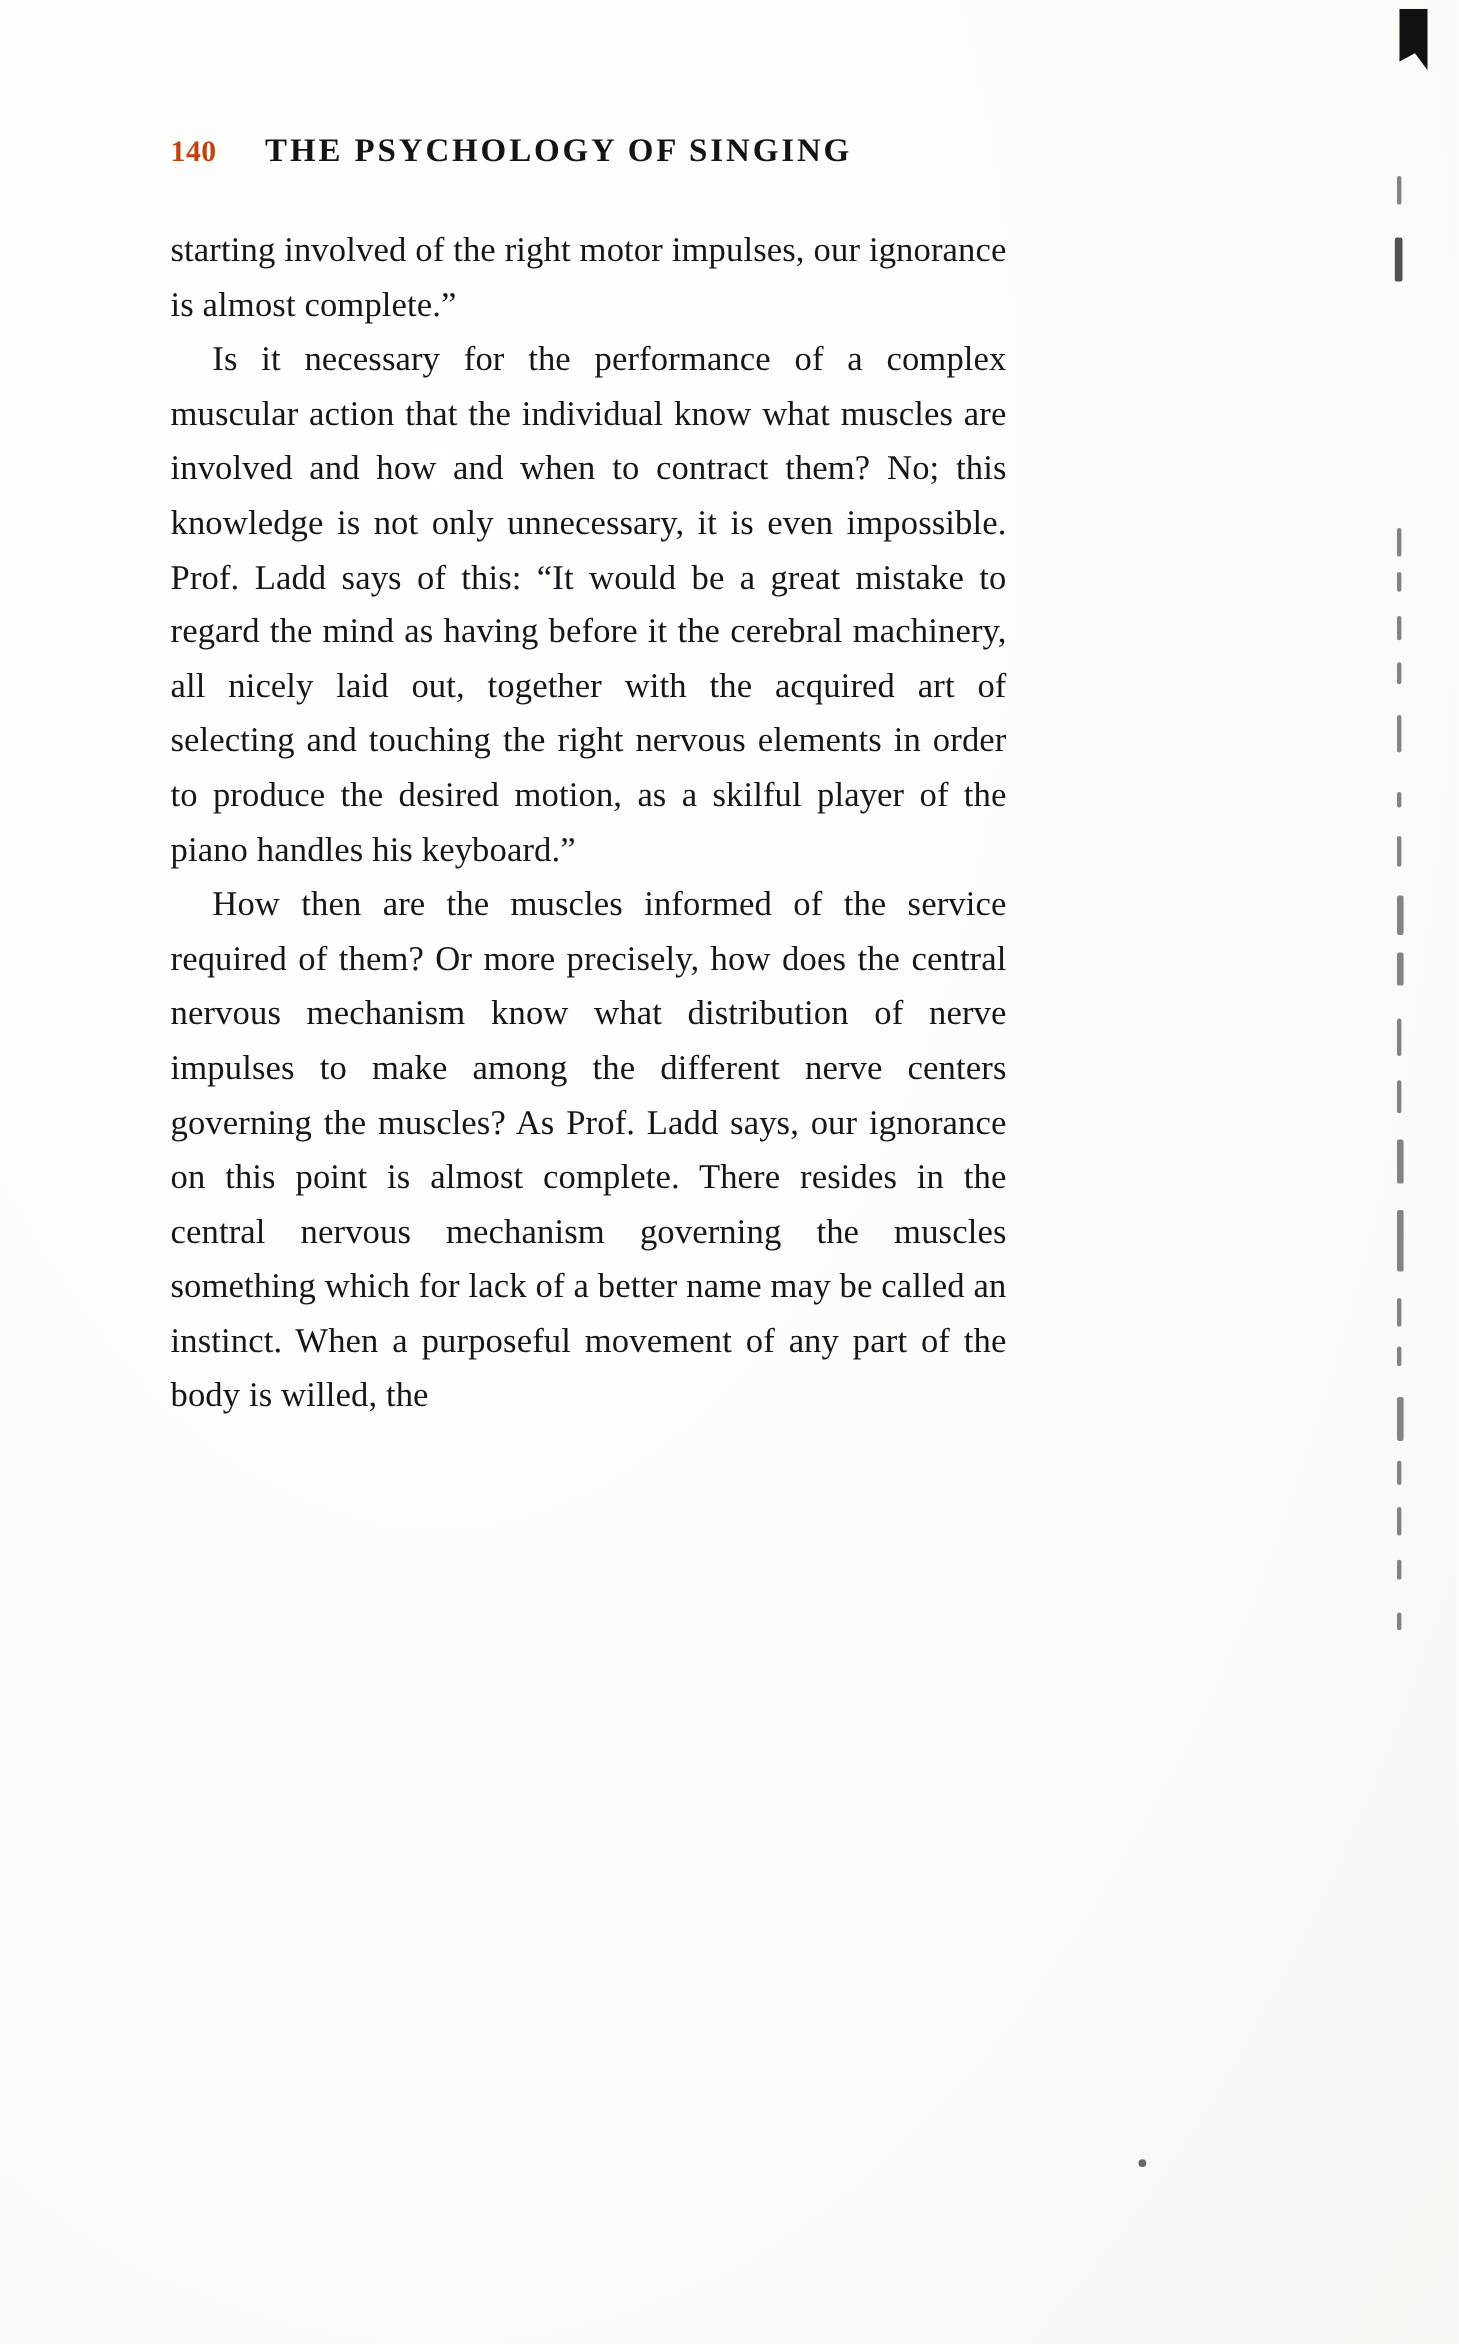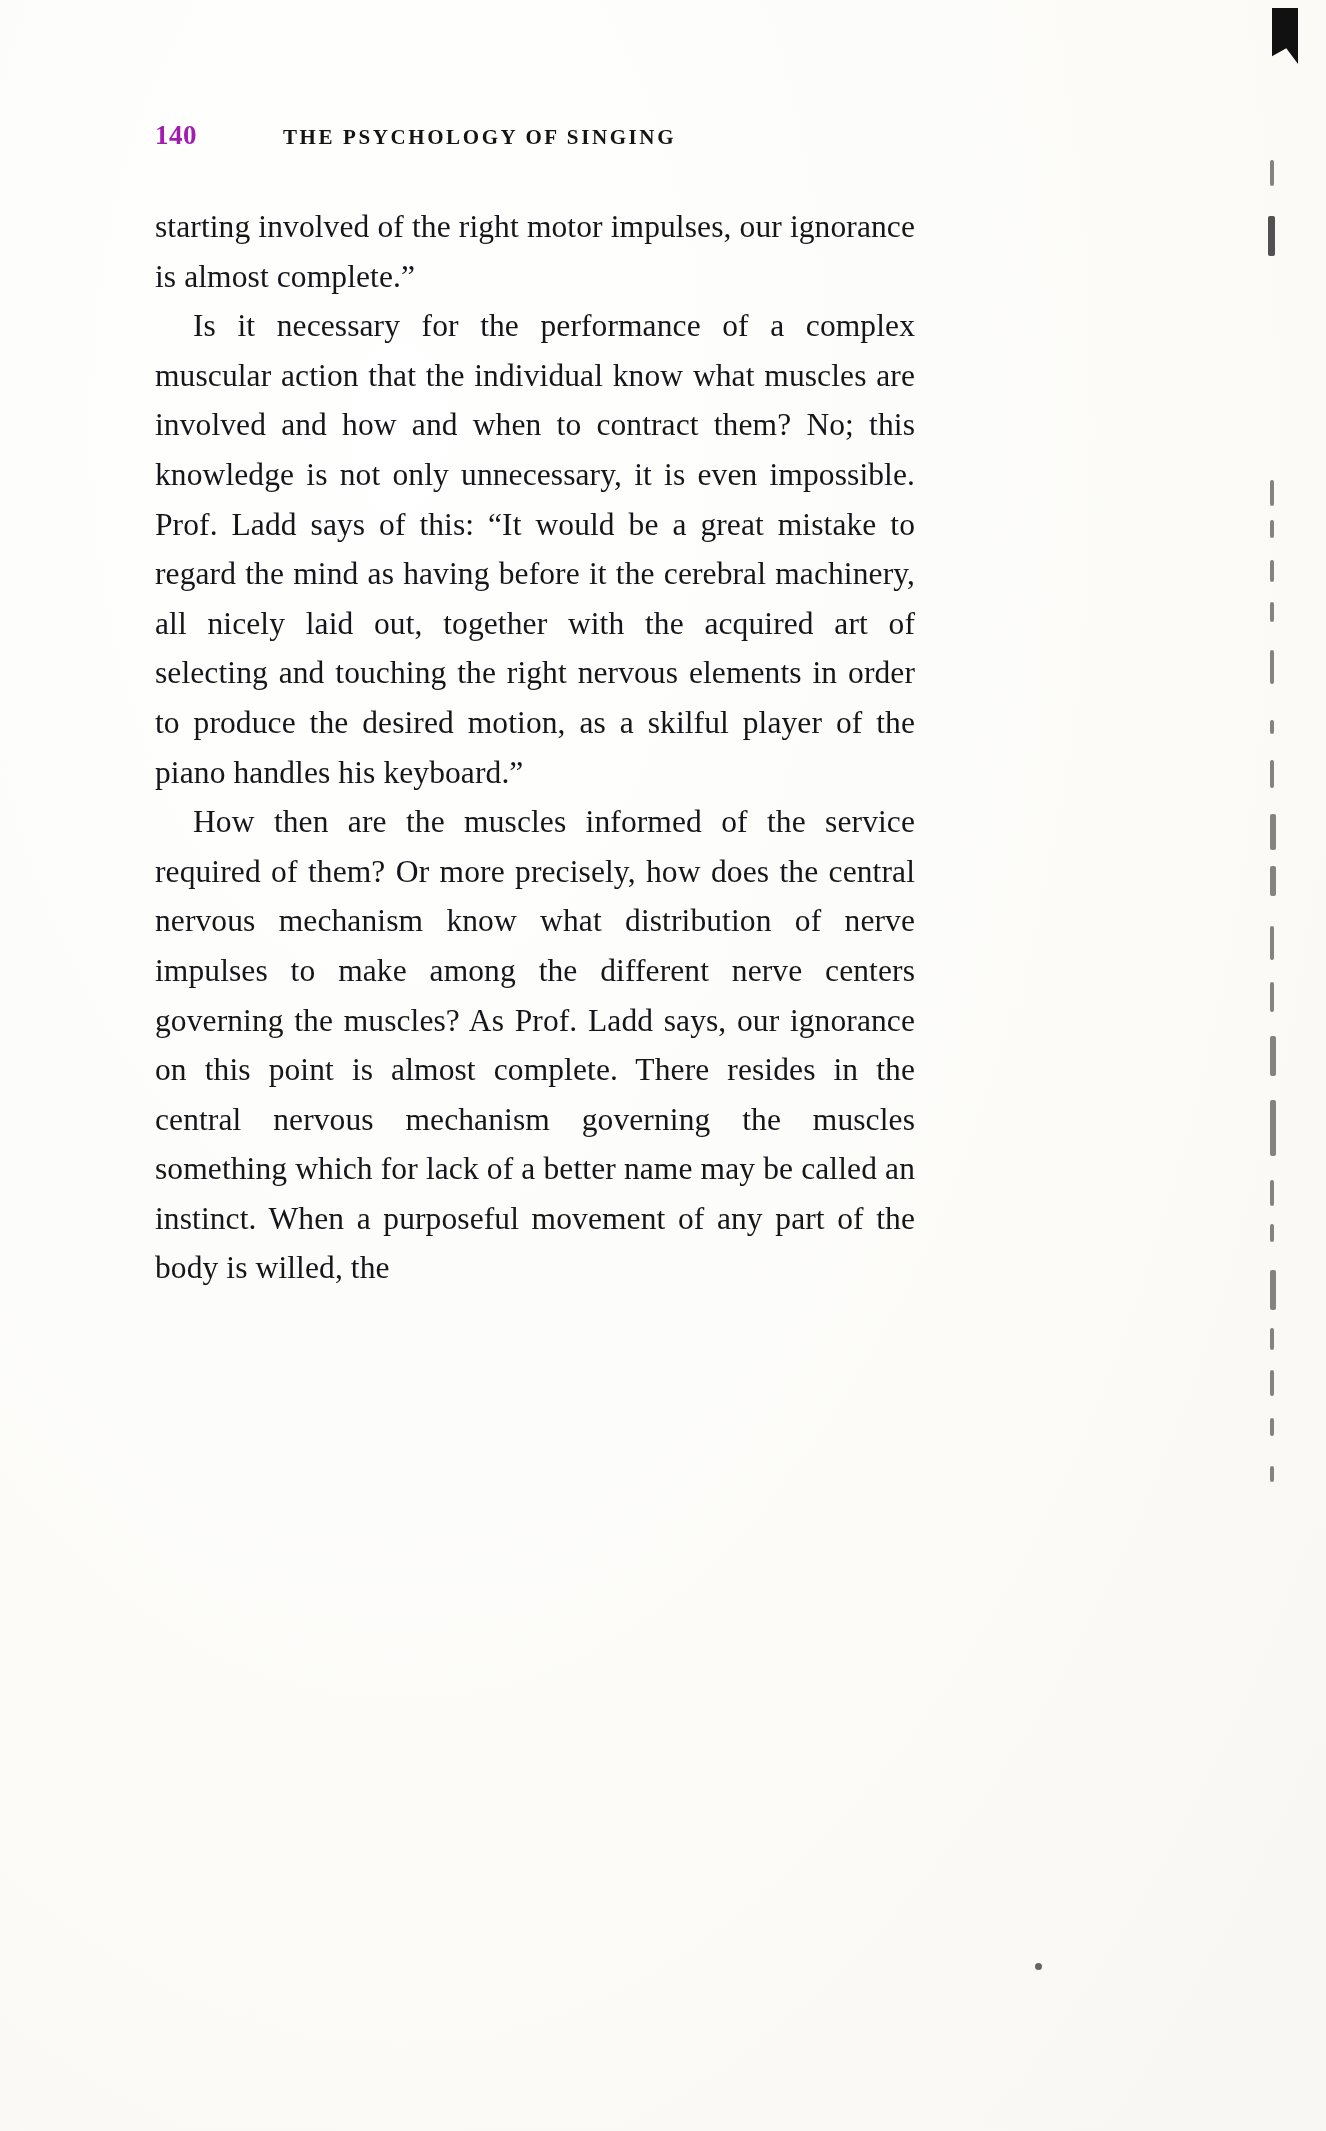--- a/index.html
+++ b/index.html
@@ -44,30 +44,29 @@
   .running-head {
     display: flex;
     align-items: baseline;
     height: 48px;
     margin-bottom: 34px;
   }
   .folio {
     font-size: 27px;
     letter-spacing: 0.5px;
     font-weight: 700;
-    color: #a21caf;
+    color: #c2410c;
     width: 86px;
   }
   .head-title {
-    font-size: 21px;
+    font-size: 30px;
     letter-spacing: 2.6px;
     font-weight: 700;
     color: #141414;
     white-space: nowrap;
-    margin-left: 42px;
   }
 
   p.body-par {
     margin: 0;
     font-size: 31.5px;
     line-height: 49.6px;
     text-align: justify;
     text-justify: inter-word;
     color: #16161a;
     letter-spacing: 0.1px;

